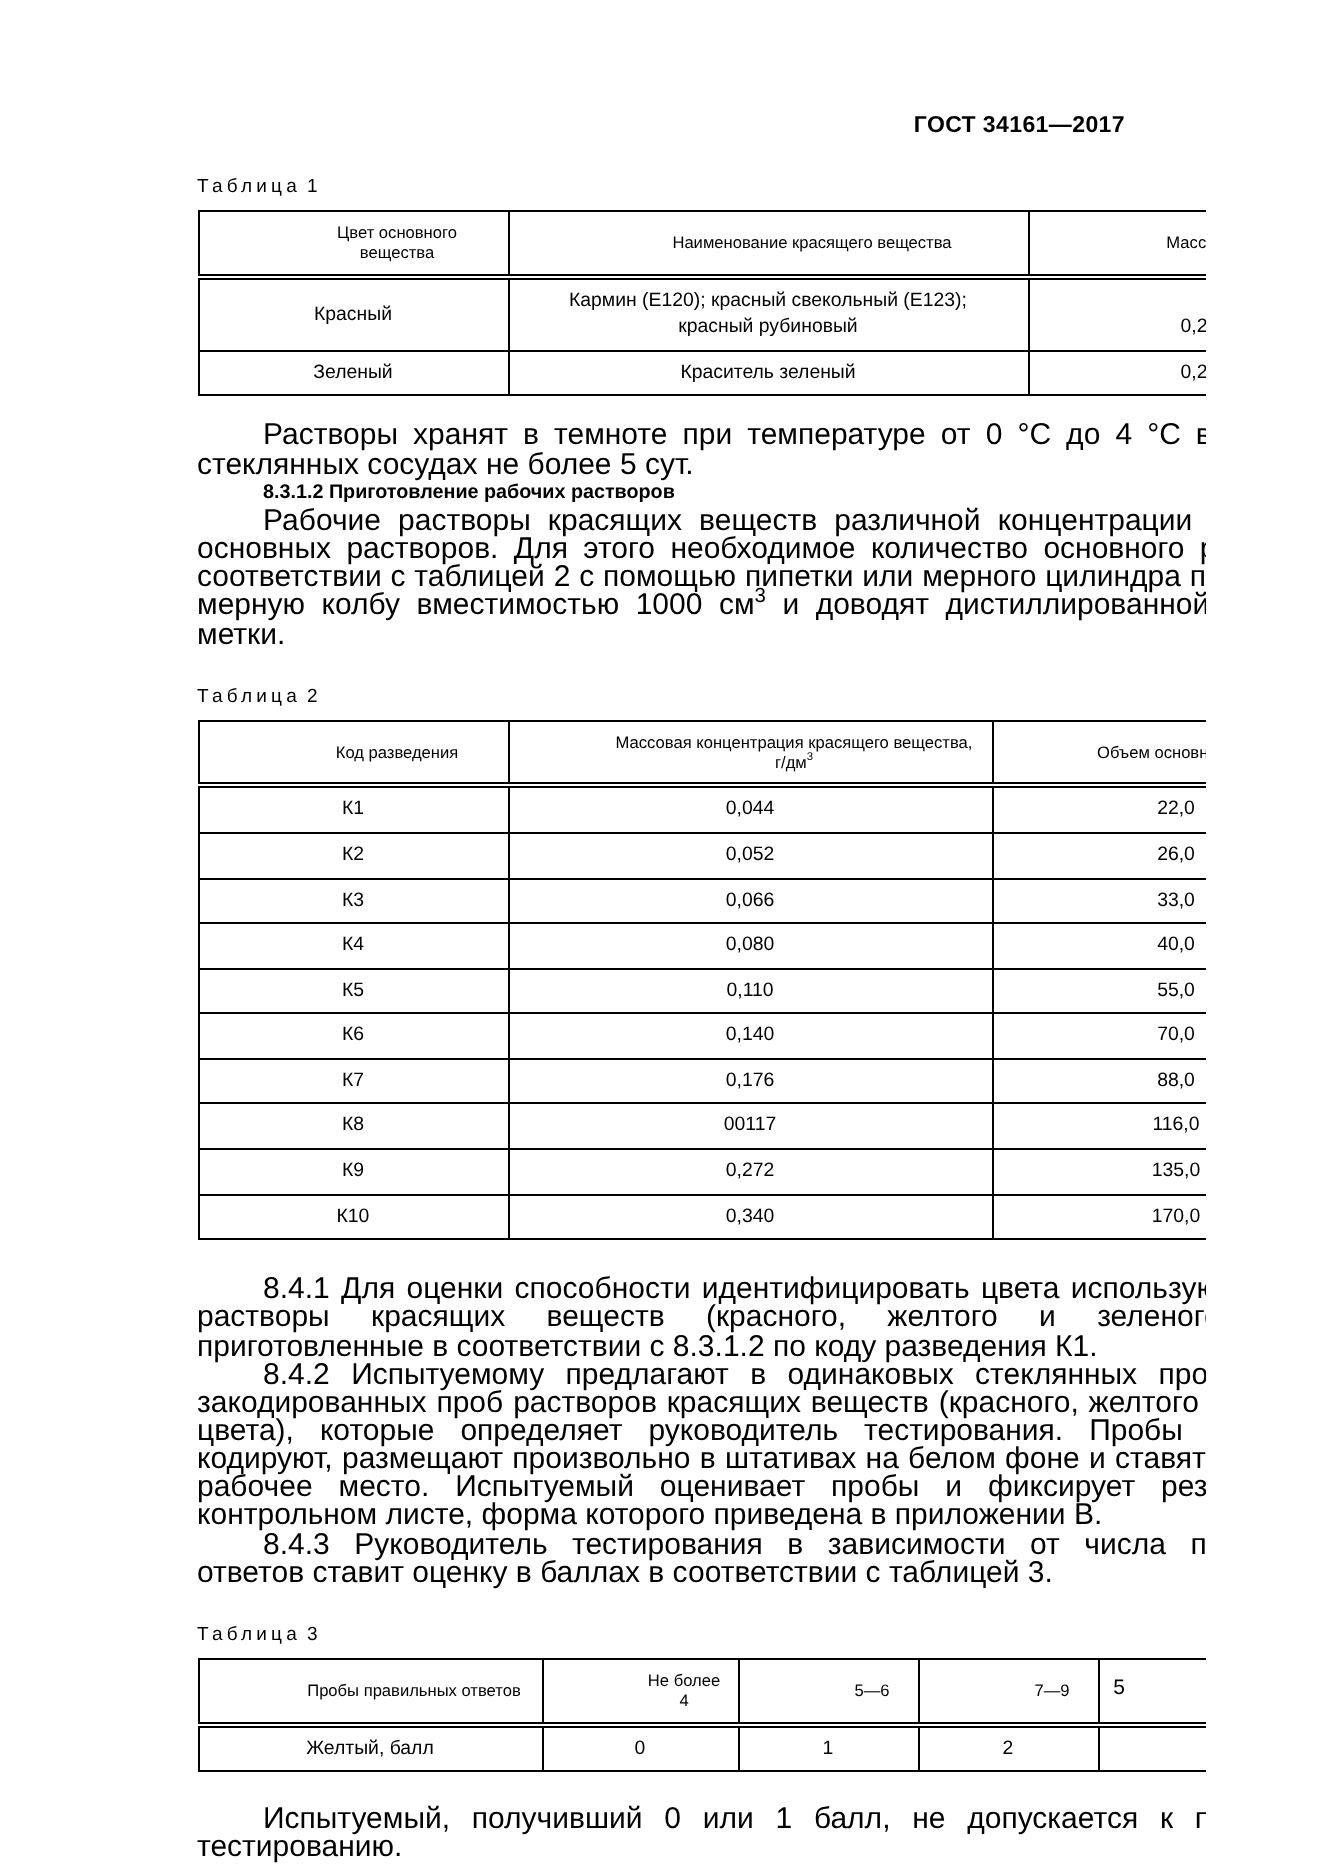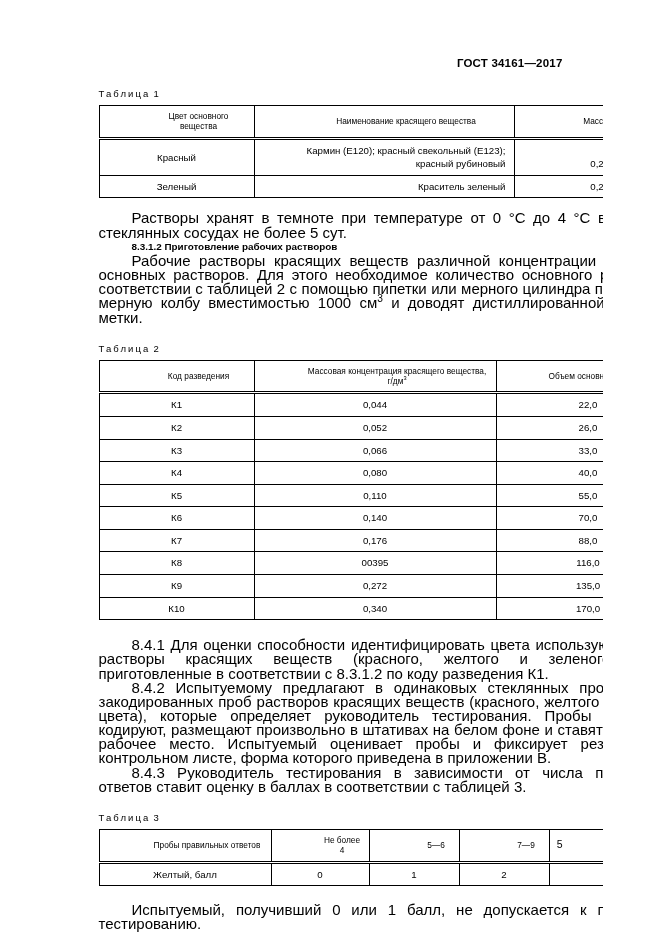--- a/index.html
+++ b/index.html
@@ -78,21 +78,21 @@
     font-size: 8.3px;
     line-height: 1.25;
     text-align: center;
   }
   .cell {
     padding: 4px 8px;
     font-size: 9.7px;
     line-height: 1.4;
   }
   .cell.center { text-align: center; }
-  .cell.left   { text-align: right; }
+  .cell.left   { text-align: center; }
   .cell.bottom { vertical-align: bottom; }
 
   
   .doc thead tr:last-child td {
     border-bottom: 3px double #000;
   }
 
   
   p.body {
     margin: 0;
@@ -303,21 +303,21 @@
               </td>
             <td>
                 <div class="cell center">88,0</div>
               </td>
           </tr>
           <tr>
             <td>
                 <div class="cell center">К8</div>
               </td>
             <td>
-                <div class="cell center">00395</div>
+                <div class="cell center">00117</div>
               </td>
             <td>
                 <div class="cell center">116,0</div>
               </td>
           </tr>
           <tr>
             <td>
                 <div class="cell center">К9</div>
               </td>
             <td>

